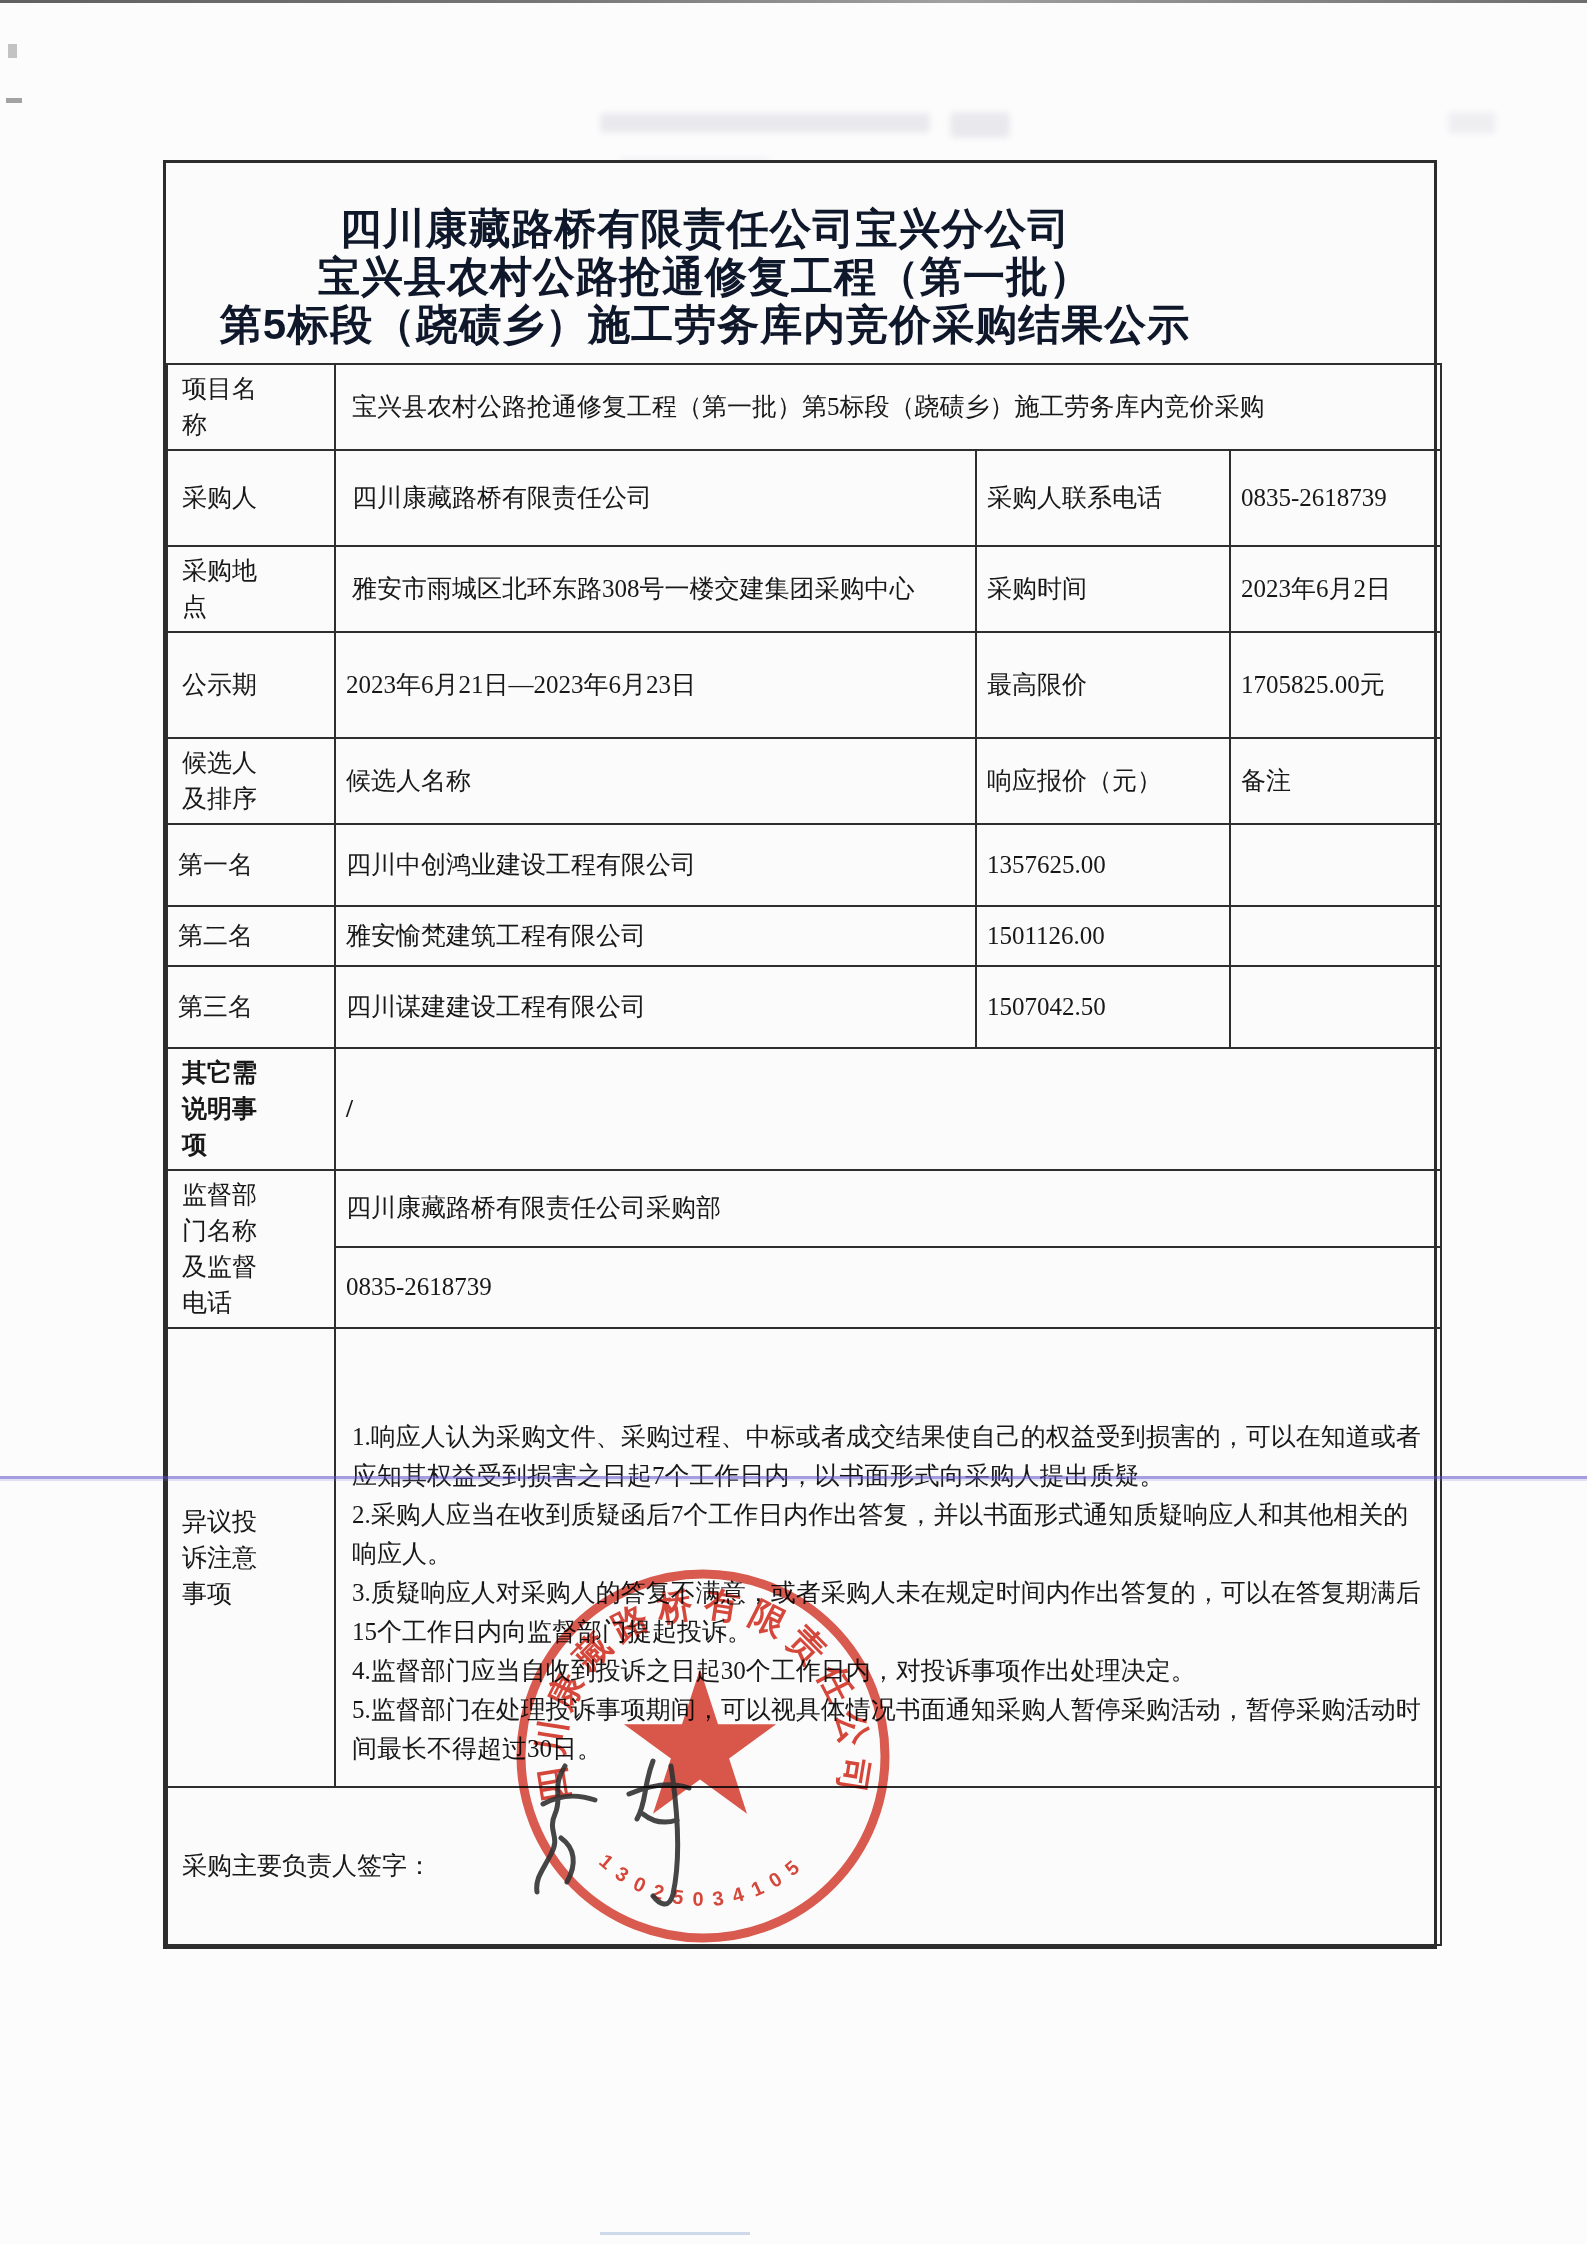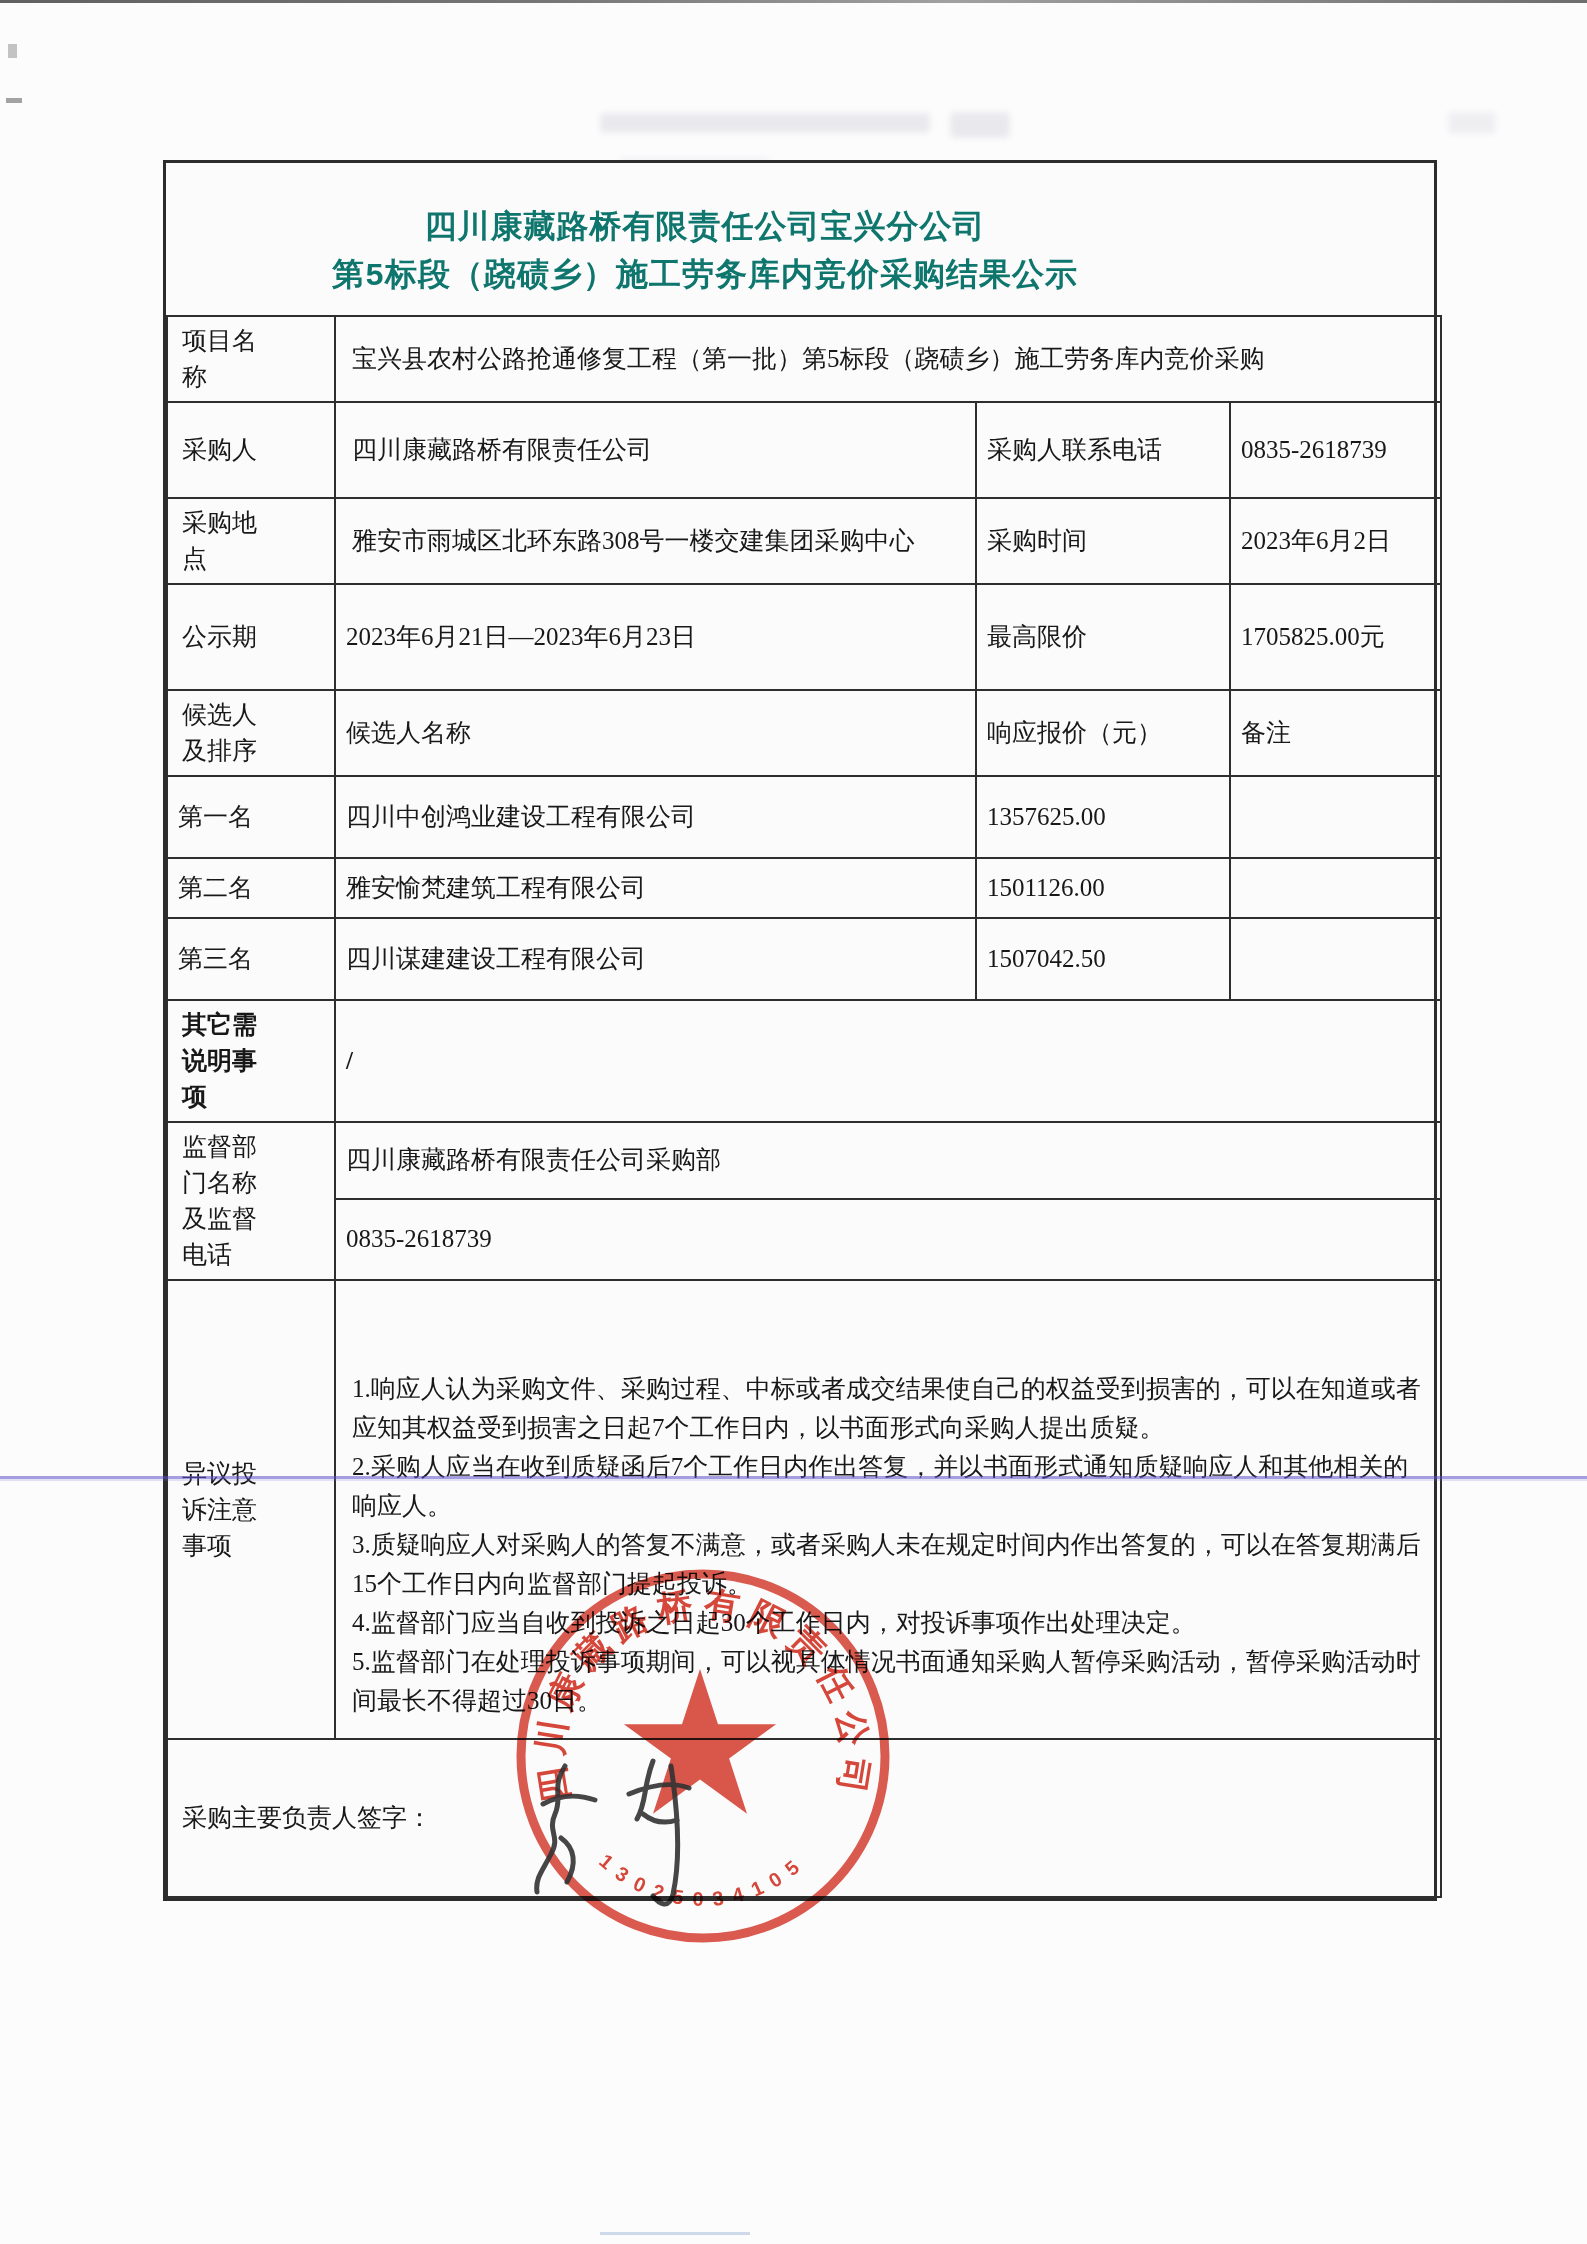--- a/index.html
+++ b/index.html
@@ -14,22 +14,22 @@
   .ghost { position:absolute; background:#b8b8c2; filter:blur(3px); opacity:.28; border-radius:3px; }
   .scan-line-purple { position:absolute; left:0; top:1476px; width:100%; height:3px; z-index:6;
                       background:#5d51c9; opacity:.55; box-shadow:0 2px 0 rgba(120,110,220,.35); }
   .bottom-dash { position:absolute; left:600px; top:2232px; width:150px; height:3px;
                  background:#9fb6d8; opacity:.5; }
 
   
   .sheet { position:absolute; left:163px; top:160px; width:1274px; border:3px solid #2c2c2c;
            background:#fcfbfc; z-index:2; }
   .title-block { padding:42px 190px 14px 0; text-align:center; }
-  .title-line { font-size:32px; font-weight:bold; line-height:48px; letter-spacing:1px;
-                font-family:Liberation Mono, monospace; color:#0f766e; }
+  .title-line { font-size:42px; font-weight:bold; line-height:48px; letter-spacing:1px;
+                font-family:Liberation Sans, sans-serif; color:#0f172a; }
 
   table.doc { border-collapse:collapse; width:100%; table-layout:fixed; }
   td { border:2px solid #2e2e2e; font-size:25px; vertical-align:middle;
        padding:6px 10px; line-height:34px; color:#181818; }
   .lbl { white-space:pre-line; text-align:left; padding-left:14px; line-height:36px; }
   .c  { text-align:left; }
   .l  { text-align:left; padding-left:16px; }
   .h80 { height:60px; } .h76 { height:96px; } .h82 { height:82px;margin-top:42px; } .h106 { height:106px; }
   .h96 { height:96px;font-weight:bold; } .h66 { height:66px; } .h70 { height:70px; }
   .notice-cell { vertical-align:top; text-align:left; padding:88px 18px 18px 16px;
@@ -57,20 +57,21 @@
   <div class="ghost" style="left:950px;top:112px;width:60px;height:26px;"></div>
   <div class="ghost" style="left:620px;top:158px;width:150px;height:16px;opacity:.18;"></div>
   <div class="ghost" style="left:1448px;top:112px;width:48px;height:22px;opacity:.2;"></div>
   <div class="scan-line-purple"></div>
   <div class="bottom-dash"></div>
 
   <div class="sheet">
 
     <div class="title-block">
       <div class="title-line">四川康藏路桥有限责任公司宝兴分公司</div>
+      <div class="title-line">宝兴县农村公路抢通修复工程（第一批）</div>
       <div class="title-line">第5标段（跷碛乡）施工劳务库内竞价采购结果公示</div>
     </div>
 
     <table class="doc">
       <colgroup>
           <col style="width:168px">
           <col style="width:641px">
           <col style="width:254px">
           <col style="width:211px">
         </colgroup>

